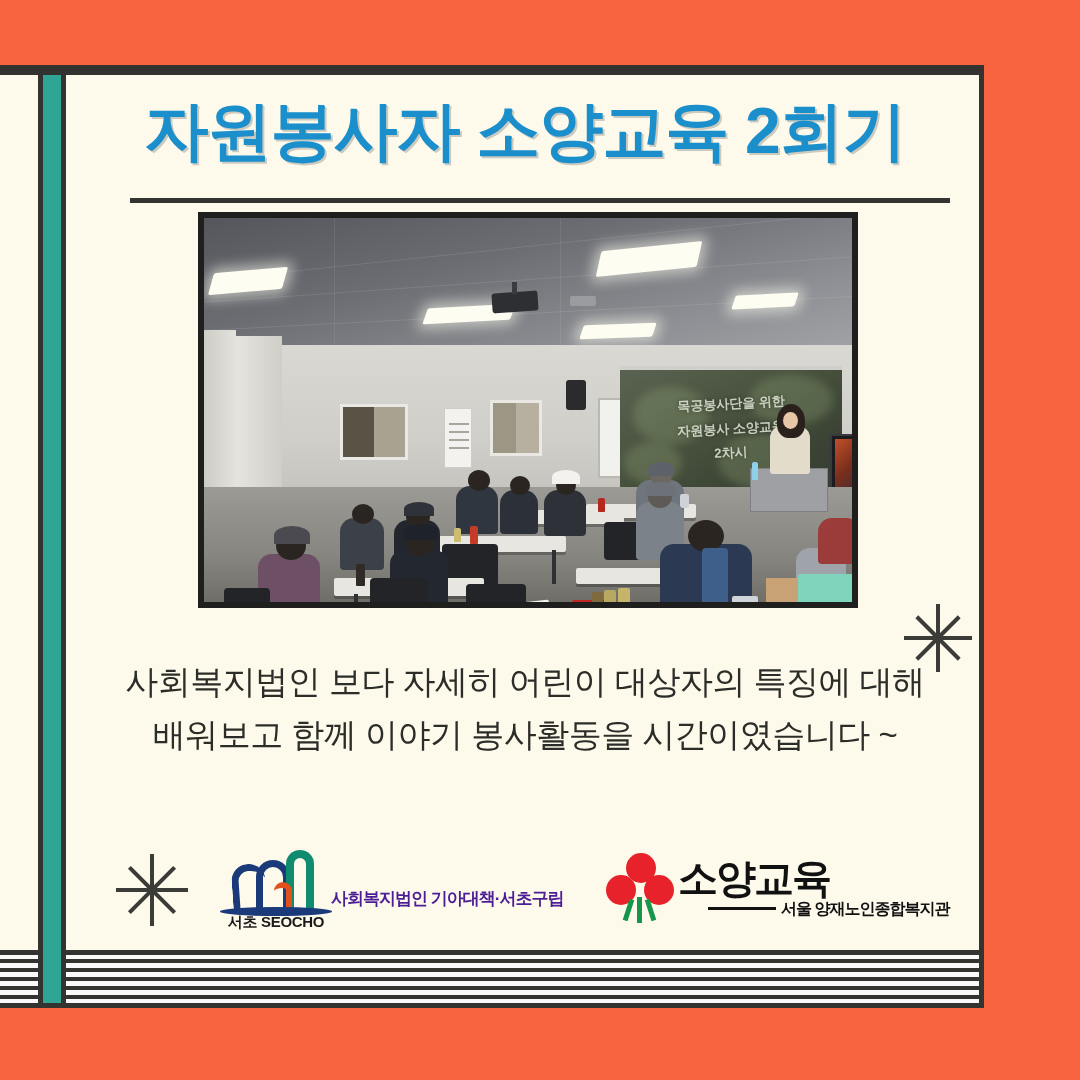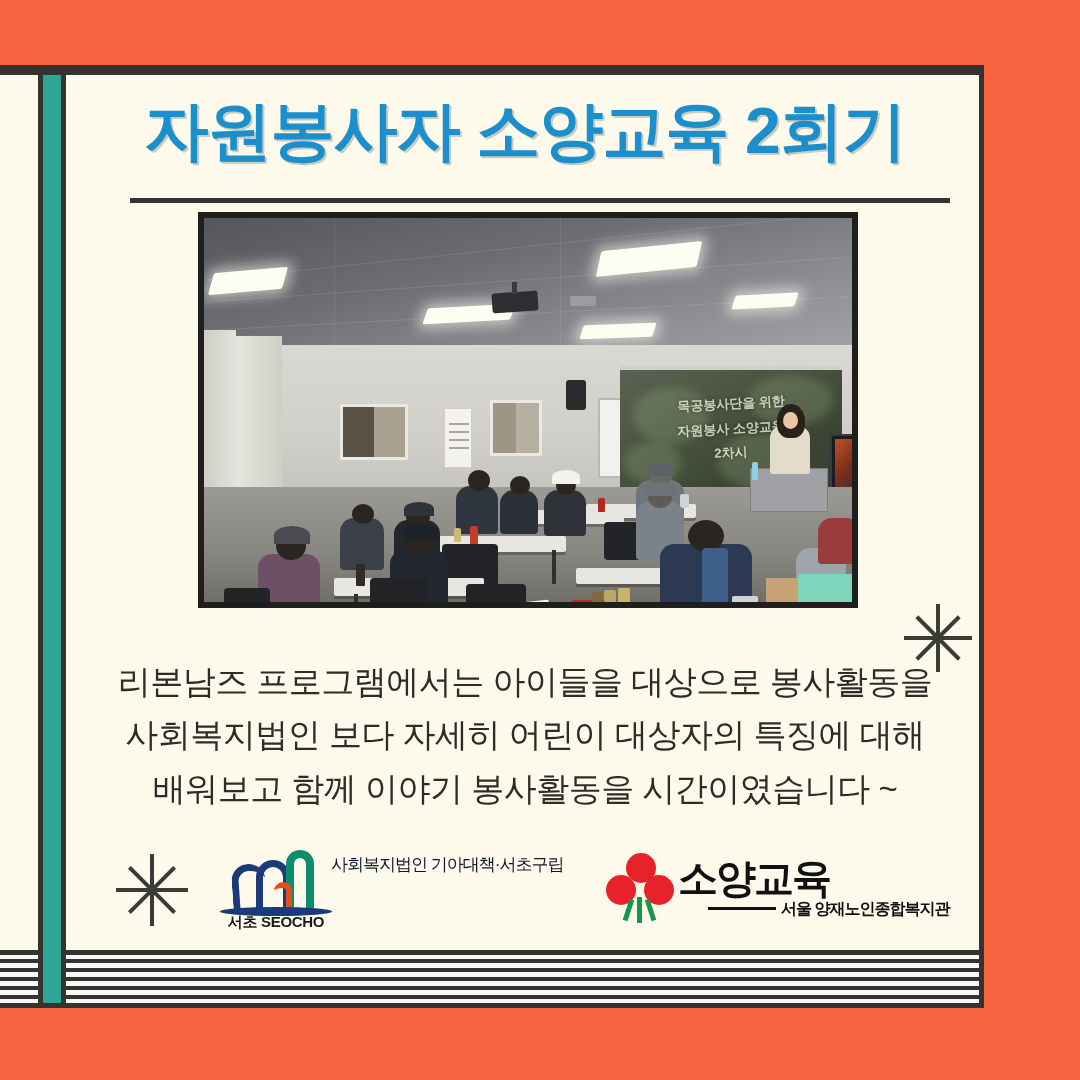--- a/index.html
+++ b/index.html
@@ -183,22 +183,22 @@
     position:absolute; left:4px; top:57px; width:112px; height:9px;
     background:#1B3A7A; border-radius:50%;
   }
   #seocho-word {
     position:absolute; left:0; top:63px; width:120px; text-align:center;
     font-size:15px; font-weight:bold; color:#1a1a1a; letter-spacing:-.3px;
   }
 
   #yangjae-text { position:absolute; left:265px; top:8px; width:260px; }
   #yangjae-line1 {
-    font-size:17px; font-weight:normal; color:#0f172a; letter-spacing:-1px;
-    text-align:left; white-space:nowrap;
+    font-size:17px; font-weight:bold; color:#4c1d95; letter-spacing:-1px;
+    text-align:left; white-space:nowrap;margin-top:34px;
   }
   #yangjae-line2 {
     font-size:34px; font-weight:bold; color:#1d6b4a; letter-spacing:-2px;
     margin-top:2px; white-space:nowrap;
   }
 
   #fruit-logo { position:absolute; left:540px; top:6px; width:300px; height:86px; }
   #fruit-mark { position:absolute; left:0; top:2px; width:68px; height:72px; }
   .berry { position:absolute; border-radius:50%; background:#E8222A; }
   .leaf { position:absolute; background:#15964B; }
@@ -371,21 +371,20 @@
     <div class="bottle" style="left:414px;top:370px;width:12px;height:28px;background:#c6b46a;"></div>
     <div class="bottle" style="left:388px;top:374px;width:11px;height:24px;background:#7e6a3c;"></div>
     <div class="box" style="left:562px;top:360px;width:46px;height:48px;"></div>
     <div class="greenbag" style="left:594px;top:356px;width:58px;height:52px;"></div>
     <div class="snack" style="left:528px;top:378px;width:26px;height:30px;background:#cfd4d9;"></div>
 
   </div>
 </div>
 
 <div id="body-text">
-  <div>리본남즈 프로그램에서는 아이들을 대상으로 봉사활동을</div>
   <div>사회복지법인 보다 자세히 어린이 대상자의 특징에 대해</div>
   <div>배워보고 함께 이야기 봉사활동을 시간이였습니다 ~</div>
 </div>
 
 <div class="star" style="left:900px;top:600px;width:76px;height:76px;">
   <span style="width:68px;height:4px;margin:-2px 0 0 -34px;"></span>
   <span style="width:4px;height:68px;margin:-34px 0 0 -2px;"></span>
   <span style="width:60px;height:4px;margin:-2px 0 0 -30px;transform:rotate(45deg);"></span>
   <span style="width:60px;height:4px;margin:-2px 0 0 -30px;transform:rotate(-45deg);"></span>
 </div>

